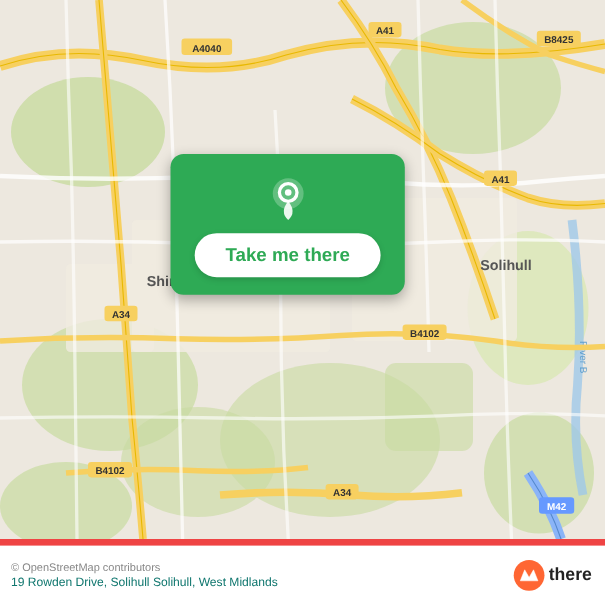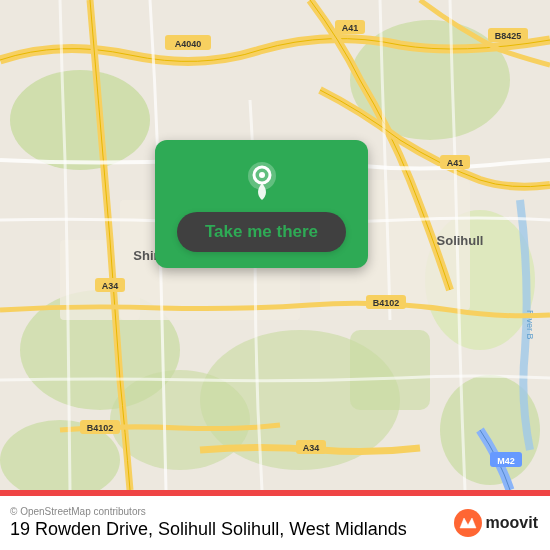--- a/index.html
+++ b/index.html
@@ -48,21 +48,21 @@
       box-shadow: 0 4px 12px rgba(0,0,0,0.3);
     }
 
     #location-icon {
       width: 44px;
       height: 44px;
       margin-bottom: 10px;
     }
 
     #take-me-there-btn {
-      background-color: #404040;
+      background-color: #ffffff;
       color: #2eaa55;
       border: none;
       border-radius: 24px;
       padding: 10px 28px;
       font-size: 17px;
       font-weight: bold;
       cursor: pointer;
       white-space: nowrap;
       box-shadow: 0 2px 6px rgba(0,0,0,0.15);
     }
@@ -85,22 +85,22 @@
       flex: 1;
     }
 
     #copyright-text {
       font-size: 10px;
       color: #888;
       margin-bottom: 2px;
     }
 
     #address-text {
-      font-size: 18px;
-      color: #000000;
+      font-size: 11px;
+      color: #0f766e;
       font-weight: 500;
     }
 
     #moovit-logo {
       display: flex;
       align-items: center;
       gap: 4px;
       flex-shrink: 0;
     }
 
@@ -231,15 +231,15 @@
   <div id="address-section">
     <span id="copyright-text">© OpenStreetMap contributors</span>
     <span id="address-text">19 Rowden Drive, Solihull Solihull, West Midlands</span>
   </div>
   <div id="moovit-logo">
     <div id="moovit-icon">
       <svg width="20" height="20" viewBox="0 0 20 20" xmlns="http://www.w3.org/2000/svg">
         <polygon points="2,15 6,5 10,12 14,5 18,15" fill="white" stroke="white" stroke-width="0.5" stroke-linejoin="round"></polygon>
       </svg>
     </div>
-    <span id="moovit-text">moovit</span>
+    <span id="moovit-text">there</span>
   </div>
 </div>
 
 </body></html>

